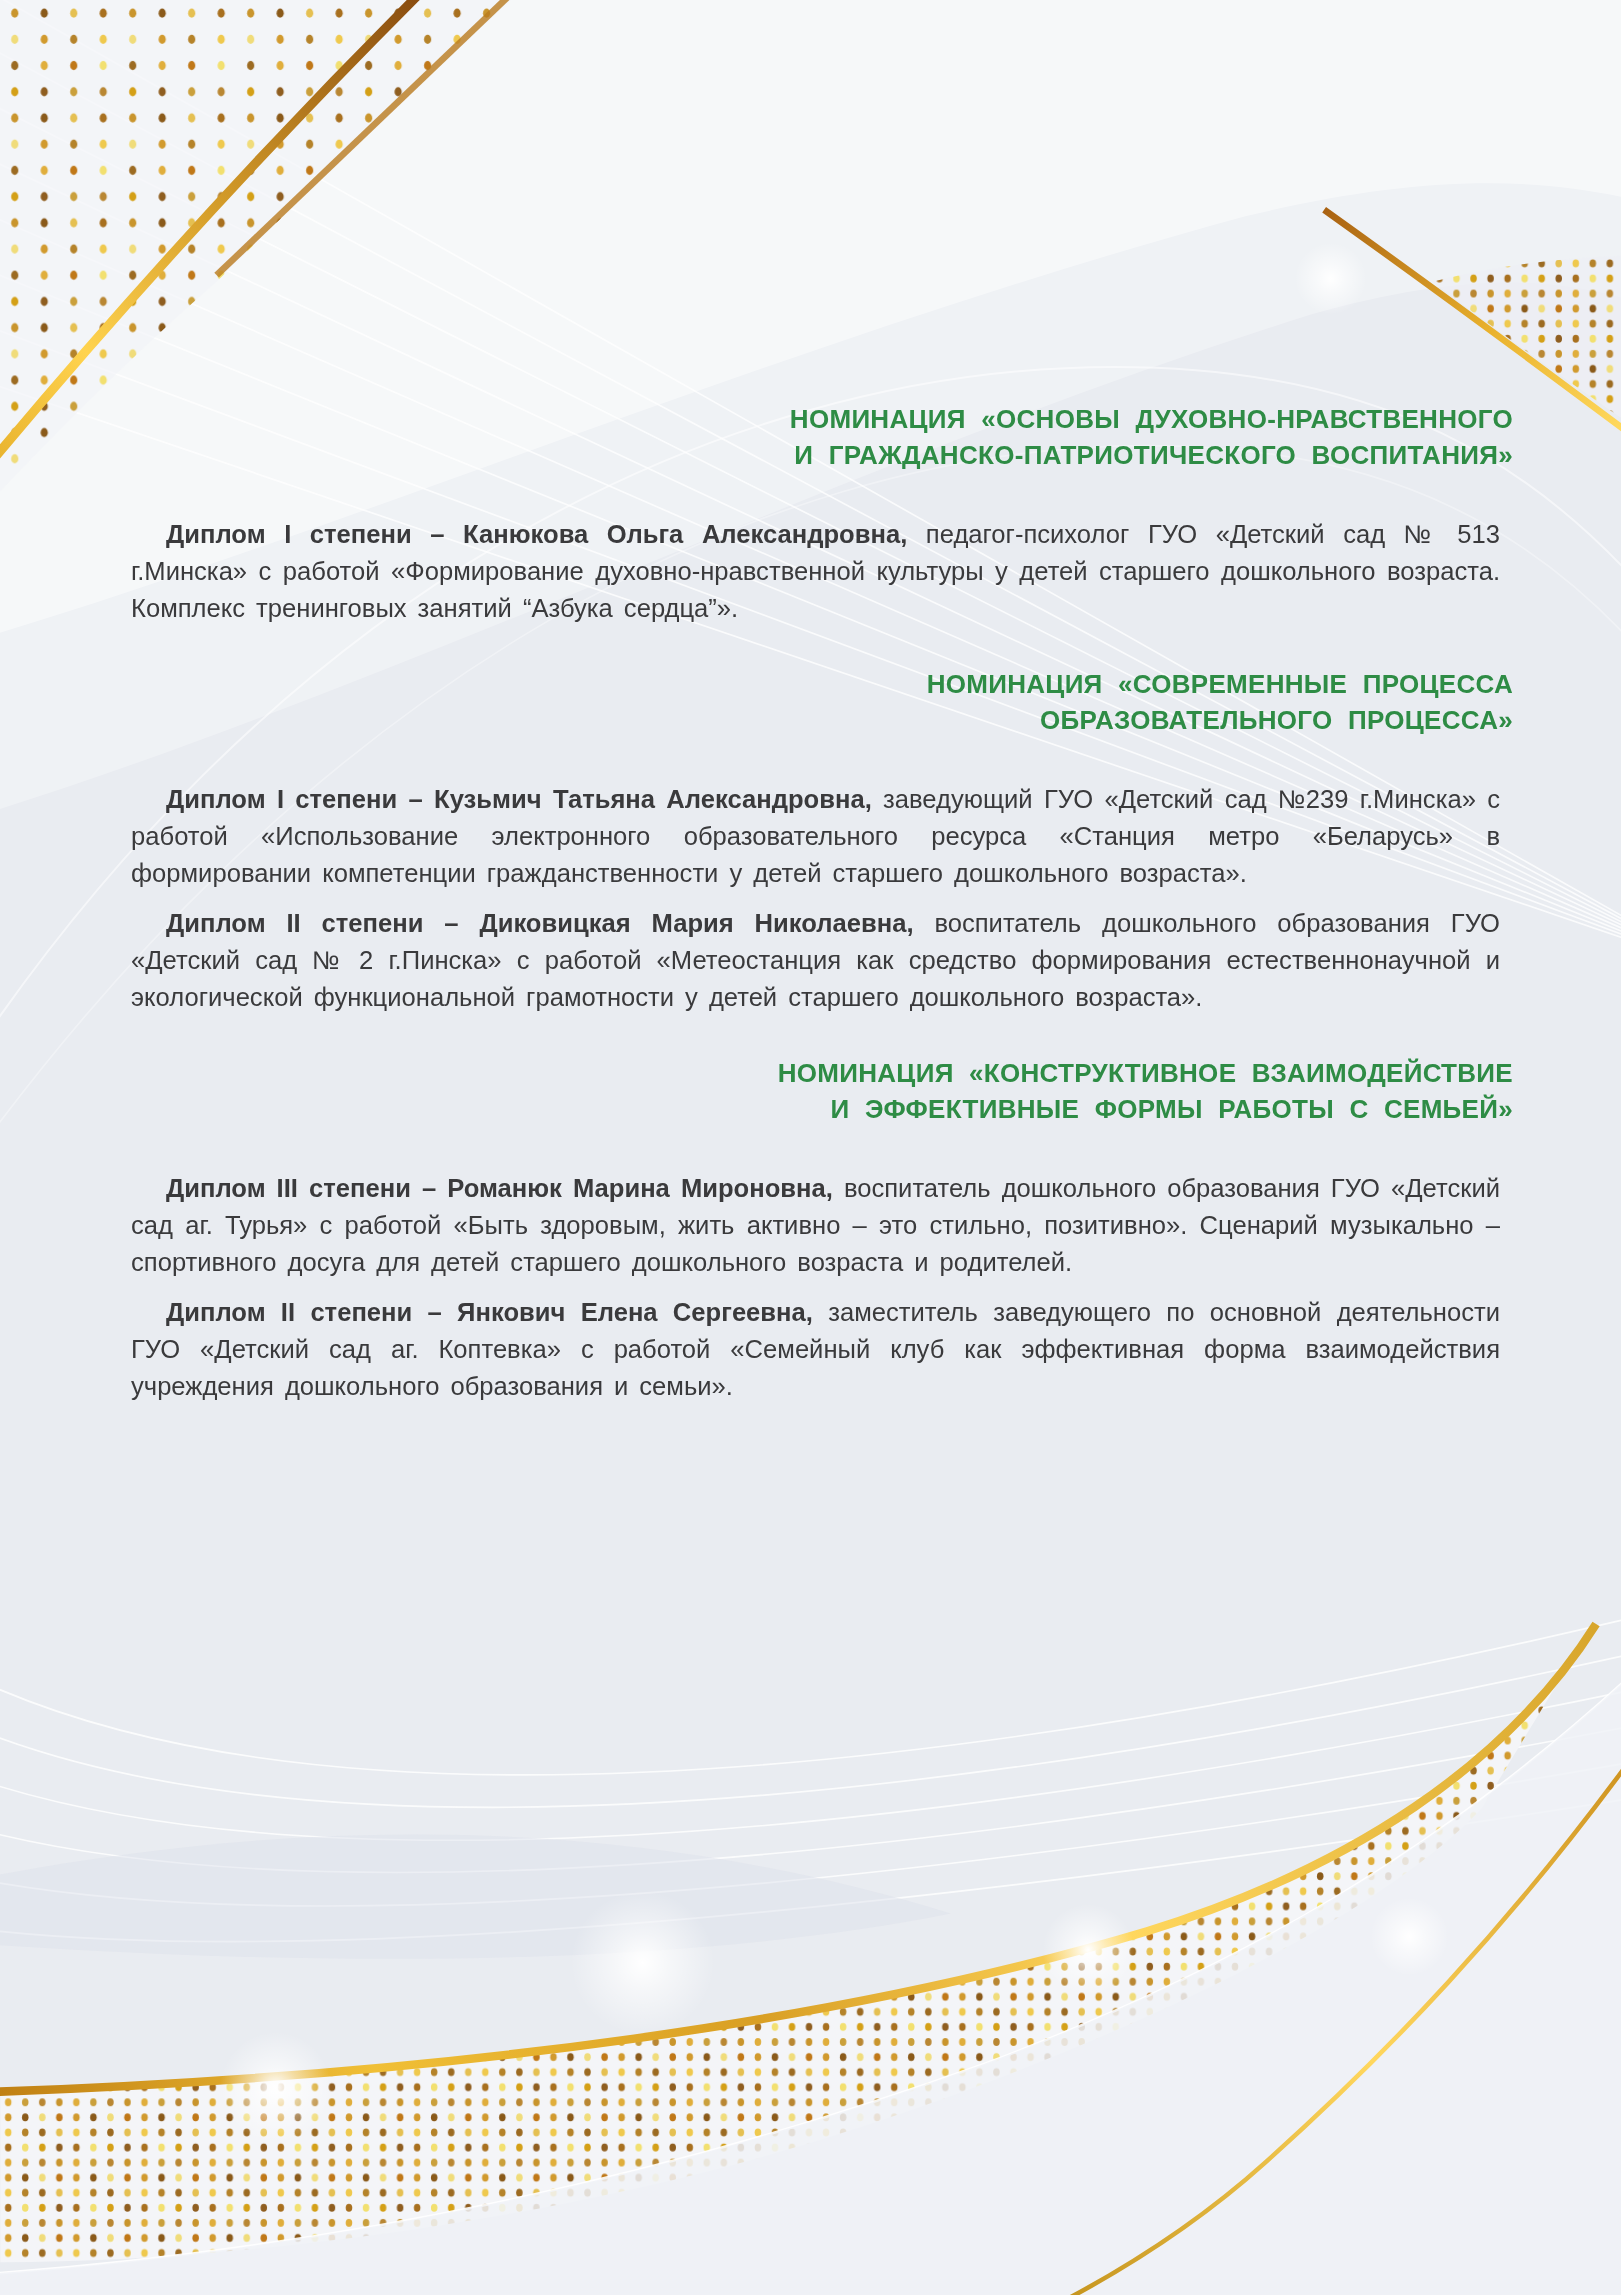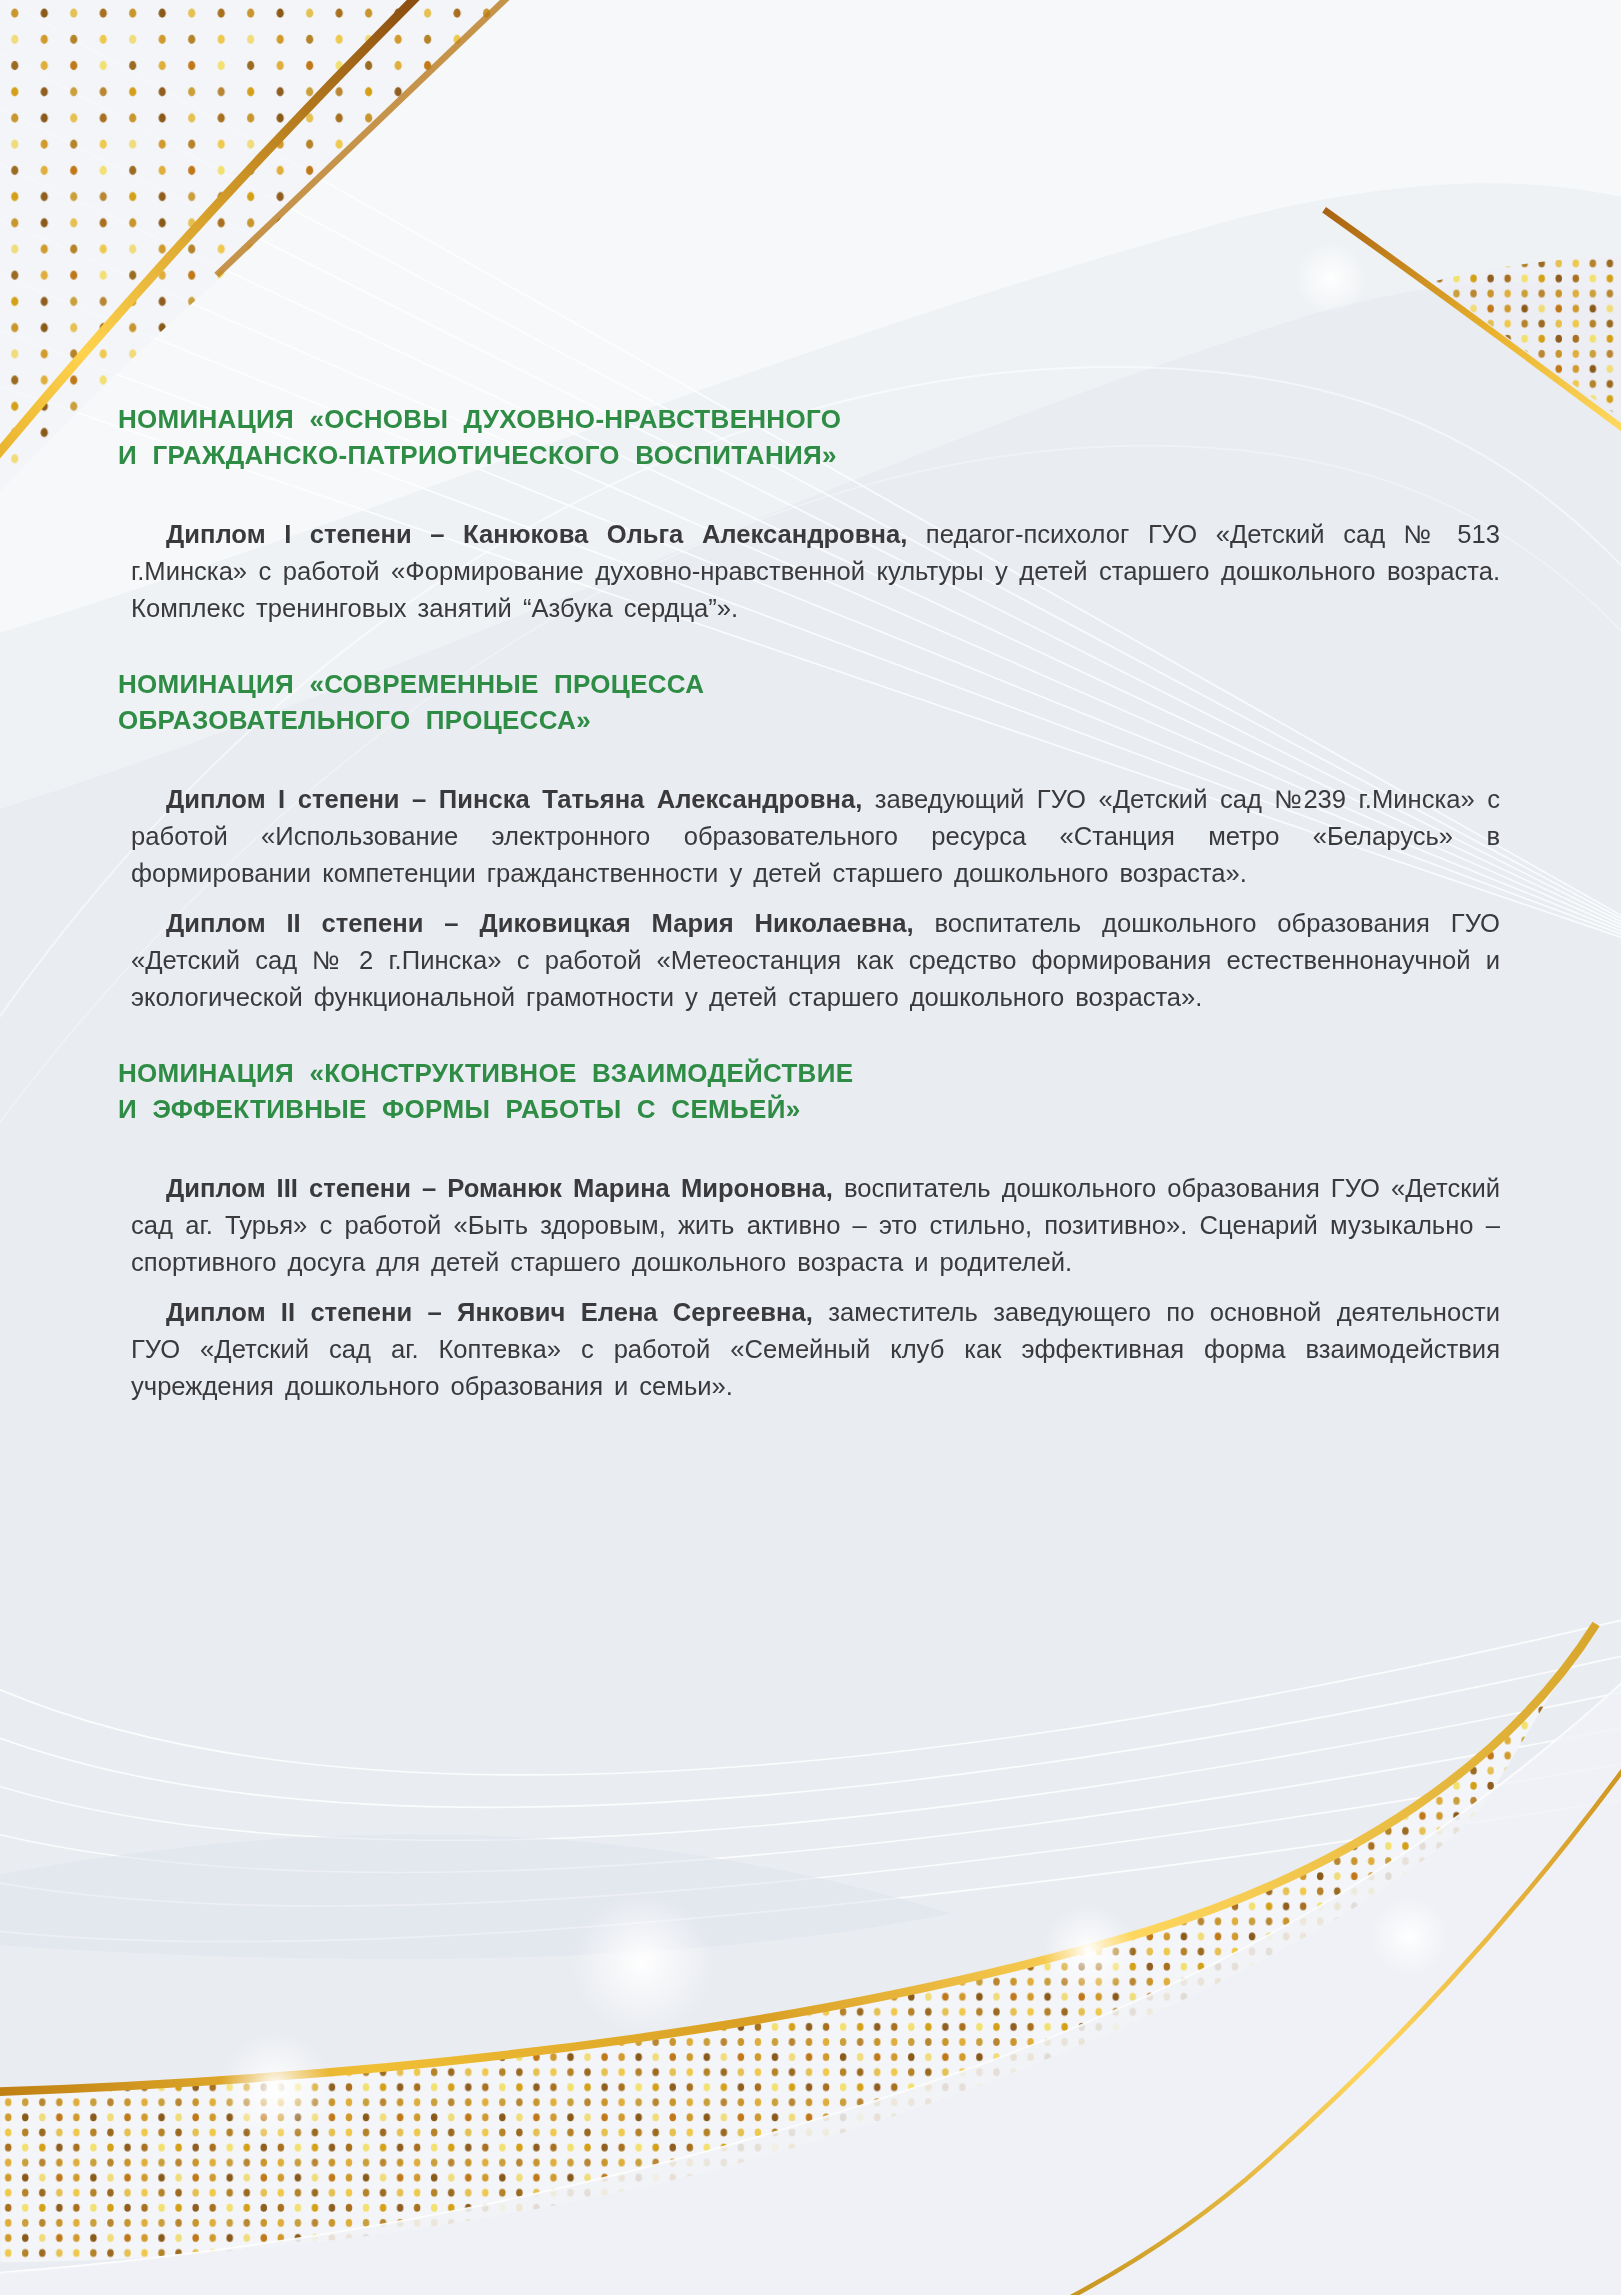--- a/index.html
+++ b/index.html
@@ -7,21 +7,21 @@
     width:1622px;height:2295px;position:relative;overflow:hidden;
     background:#e9ecf1;
     font-family:"Liberation Sans", sans-serif;
   }
   .bg{position:absolute;left:0;top:0;width:1622px;height:2295px;}
   .content{
     position:absolute;left:118px;top:401px;width:1395px;
     color:#3a3a3c;font-size:25.6px;line-height:37px;text-align:justify;
   }
   .nom{
-    color:#2e8c45;font-weight:bold;text-align:left;white-space:pre-line;
+    color:#2e8c45;font-weight:bold;text-align:right;white-space:pre-line;
     font-size:26px;line-height:36px;letter-spacing:0.3px;word-spacing:7.9px;
     margin:39px 0 43px;
   }
   .section:first-child .nom{margin-top:0;}
   p.entry{margin:13px;text-indent:35px;word-spacing:3.9px;}
   .lead{font-weight:bold;}
 </style>
 </head>
 <body>
 
@@ -156,21 +156,21 @@
 
   <section class="section">
     <h2 class="nom">НОМИНАЦИЯ «ОСНОВЫ ДУХОВНО-НРАВСТВЕННОГО
 И ГРАЖДАНСКО-ПАТРИОТИЧЕСКОГО ВОСПИТАНИЯ»</h2>
     <p class="entry"><b class="lead">Диплом I степени – Канюкова Ольга Александровна,</b><span> педагог-психолог ГУО «Детский сад № 513 г.Минска» с работой «Формирование духовно-нравственной культуры у детей старшего дошкольного возраста. Комплекс тренинговых занятий “Азбука сердца”».</span></p>
   </section>
 
   <section class="section">
     <h2 class="nom">НОМИНАЦИЯ «СОВРЕМЕННЫЕ ПРОЦЕССА
 ОБРАЗОВАТЕЛЬНОГО ПРОЦЕССА»</h2>
-    <p class="entry"><b class="lead">Диплом I степени – Пинска Татьяна Александровна,</b><span> заведующий ГУО «Детский сад №239 г.Минска» с работой «Использование электронного образовательного ресурса «Станция метро «Беларусь» в формировании компетенции гражданственности у детей старшего дошкольного возраста».</span></p>
+    <p class="entry"><b class="lead">Диплом I степени – Кузьмич Татьяна Александровна,</b><span> заведующий ГУО «Детский сад №239 г.Минска» с работой «Использование электронного образовательного ресурса «Станция метро «Беларусь» в формировании компетенции гражданственности у детей старшего дошкольного возраста».</span></p>
     <p class="entry"><b class="lead">Диплом II степени – Диковицкая Мария Николаевна,</b><span> воспитатель дошкольного образования ГУО «Детский сад № 2 г.Пинска» с работой «Метеостанция как средство формирования естественнонаучной и экологической функциональной грамотности у детей старшего дошкольного возраста».</span></p>
   </section>
 
   <section class="section">
     <h2 class="nom">НОМИНАЦИЯ «КОНСТРУКТИВНОЕ ВЗАИМОДЕЙСТВИЕ
 И ЭФФЕКТИВНЫЕ ФОРМЫ РАБОТЫ С СЕМЬЕЙ»</h2>
     <p class="entry"><b class="lead">Диплом III степени – Романюк Марина Мироновна,</b><span> воспитатель дошкольного образования ГУО «Детский сад аг. Турья» с работой «Быть здоровым, жить активно – это стильно, позитивно». Сценарий музыкально – спортивного досуга для детей старшего дошкольного возраста и родителей.</span></p>
     <p class="entry"><b class="lead">Диплом II степени – Янкович Елена Сергеевна,</b><span> заместитель заведующего по основной деятельности ГУО «Детский сад аг. Коптевка» с работой «Семейный клуб как эффективная форма взаимодействия учреждения дошкольного образования и семьи».</span></p>
   </section>
 

